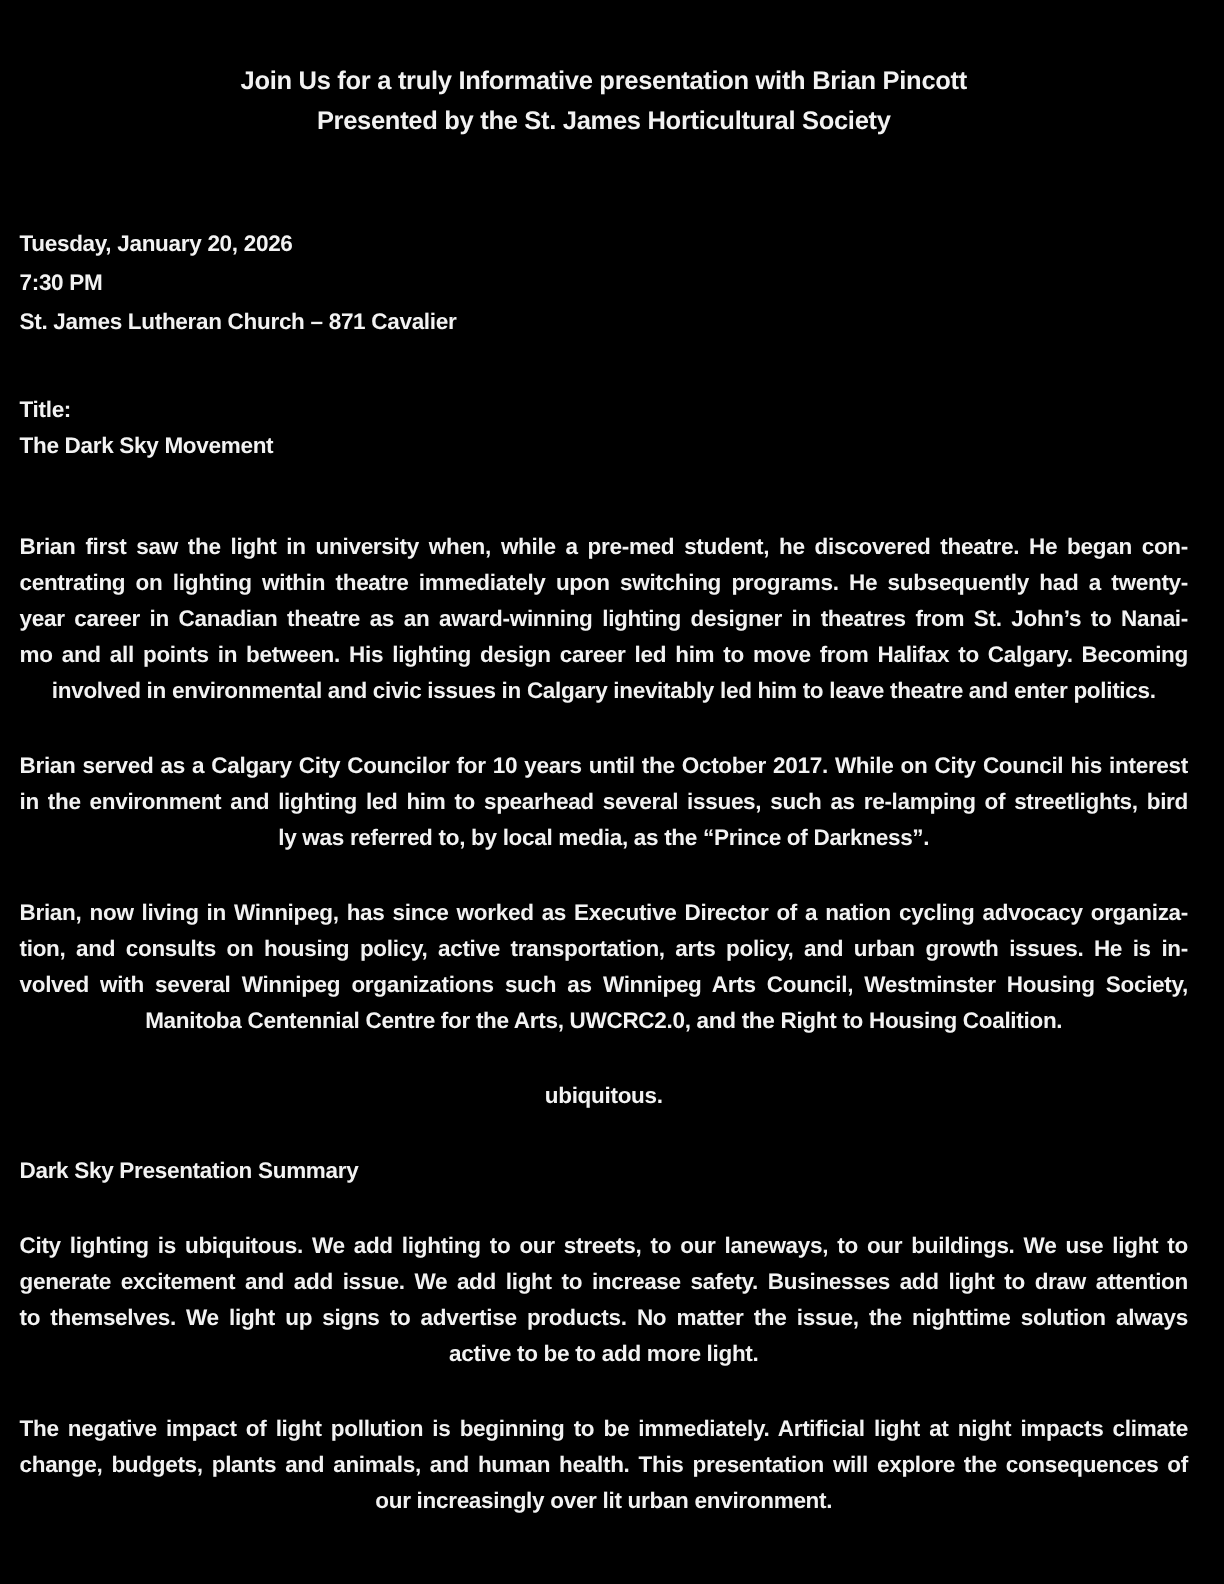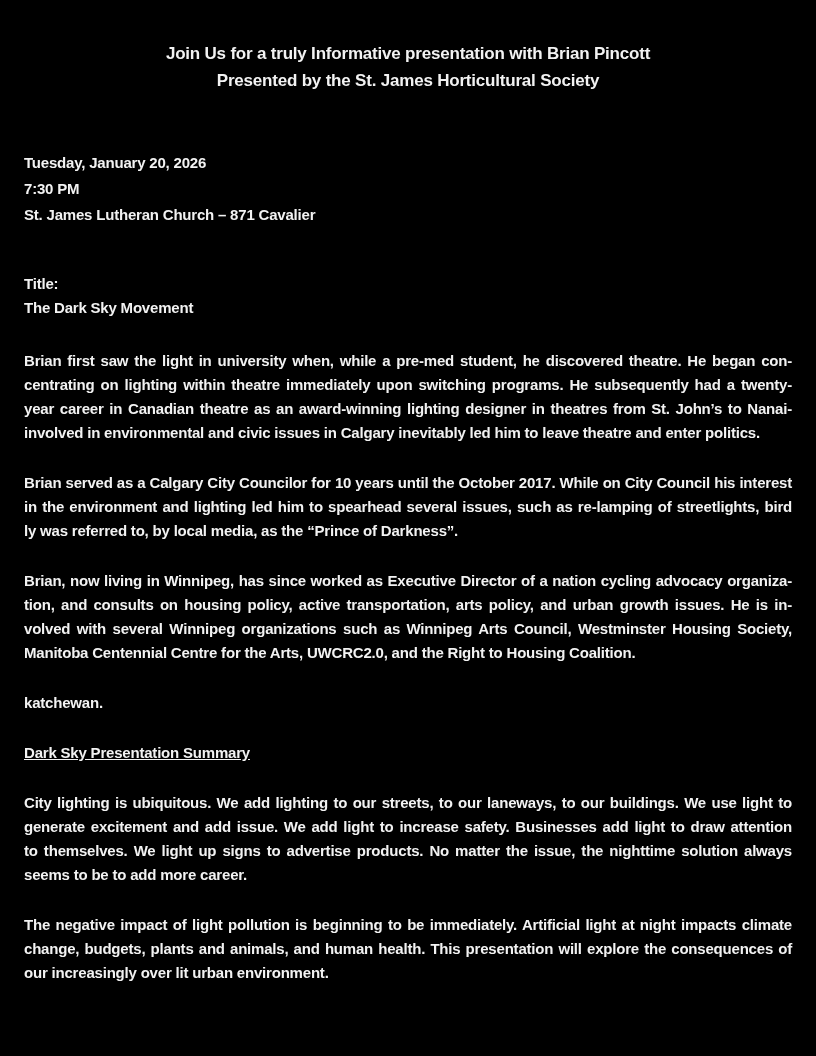--- a/index.html
+++ b/index.html
@@ -12,48 +12,47 @@
     width: 816px;
     height: 1056px;
     background: #000000;
     color: #f2f2f2;
     font-family: "Liberation Sans", sans-serif;
     font-weight: 700;
     font-size: 15px;
     line-height: 24px;
     letter-spacing: -0.2px;
     box-sizing: border-box;
-    padding: 40px 24px 0 24px;
+    padding: 40px 24px 0 13px;
     overflow: hidden;
   }
   .doc-header {
     text-align: center;
     font-size: 17px;
     line-height: 27px;
     margin-bottom: 56px;
   }
   .event-block {
     line-height: 26px;
-    margin-bottom: 44px;
+    margin-bottom: 34px;
   }
   .title-block {
-    margin-bottom: 29px;
+    margin-bottom: 43px;
   }
   .para {
     margin: 0 0 26px 0;
   }
   .line.just {
     text-align: justify;
     text-align-last: justify;
   }
   .line.last {
-    text-align: left;
+    text-align: center;
   }
   .summary-heading {
-    text-decoration: underline;
     margin-bottom: 26px;
   }
 </style>
 </head>
 <body>
 
 <div class="page">
 
   <div class="doc-header">
     <div>Join Us for a truly Informative presentation with Brian Pincott</div>
@@ -69,46 +68,47 @@
   <div class="title-block">
     <div>Title:</div>
     <div>The Dark Sky Movement</div>
   </div>
 
   <div>
       <div class="para">
         <div class="line just">Brian first saw the light in university when, while a pre-med student, he discovered theatre. He began con-</div>
         <div class="line just">centrating on lighting within theatre immediately upon switching programs. He subsequently had a twenty-</div>
         <div class="line just">year career in Canadian theatre as an award-winning lighting designer in theatres from St. John’s to Nanai-</div>
+        <div class="line just">mo and all points in between. His lighting design career led him to move from Halifax to Calgary. Becoming</div>
         <div class="line last">involved in environmental and civic issues in Calgary inevitably led him to leave theatre and enter politics.</div>
       </div>
       <div class="para">
         <div class="line just">Brian served as a Calgary City Councilor for 10 years until the October 2017. While on City Council his interest</div>
         <div class="line just">in the environment and lighting led him to spearhead several issues, such as re-lamping of streetlights, bird</div>
         <div class="line last">ly was referred to, by local media, as the “Prince of Darkness”.</div>
       </div>
       <div class="para">
         <div class="line just">Brian, now living in Winnipeg, has since worked as Executive Director of a nation cycling advocacy organiza-</div>
         <div class="line just">tion, and consults on housing policy, active transportation, arts policy, and urban growth issues. He is in-</div>
         <div class="line just">volved with several Winnipeg organizations such as Winnipeg Arts Council, Westminster Housing Society,</div>
         <div class="line last">Manitoba Centennial Centre for the Arts, UWCRC2.0, and the Right to Housing Coalition.</div>
       </div>
       <div class="para">
-        <div class="line last">katchewan.</div>
+        <div class="line last">ubiquitous.</div>
       </div>
     </div>
 
   <div class="summary-heading">Dark Sky Presentation Summary</div>
 
   <div>
       <div class="para">
         <div class="line just">City lighting is ubiquitous. We add lighting to our streets, to our laneways, to our buildings. We use light to</div>
         <div class="line just">generate excitement and add issue. We add light to increase safety. Businesses add light to draw attention</div>
         <div class="line just">to themselves. We light up signs to advertise products. No matter the issue, the nighttime solution always</div>
-        <div class="line last">seems to be to add more career.</div>
+        <div class="line last">active to be to add more light.</div>
       </div>
       <div class="para">
         <div class="line just">The negative impact of light pollution is beginning to be immediately. Artificial light at night impacts climate</div>
         <div class="line just">change, budgets, plants and animals, and human health. This presentation will explore the consequences of</div>
         <div class="line last">our increasingly over lit urban environment.</div>
       </div>
     </div>
 
 </div>
 

